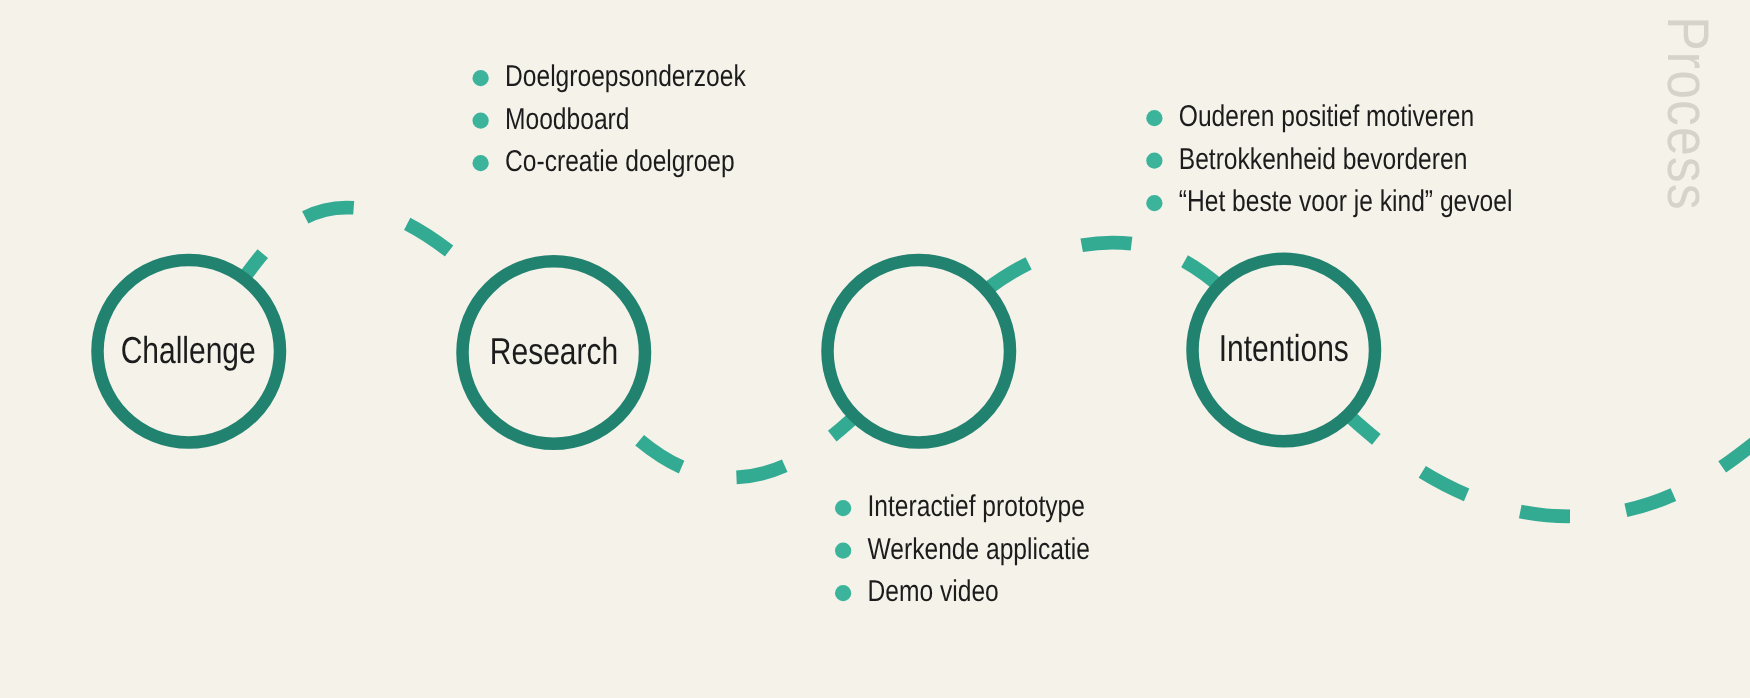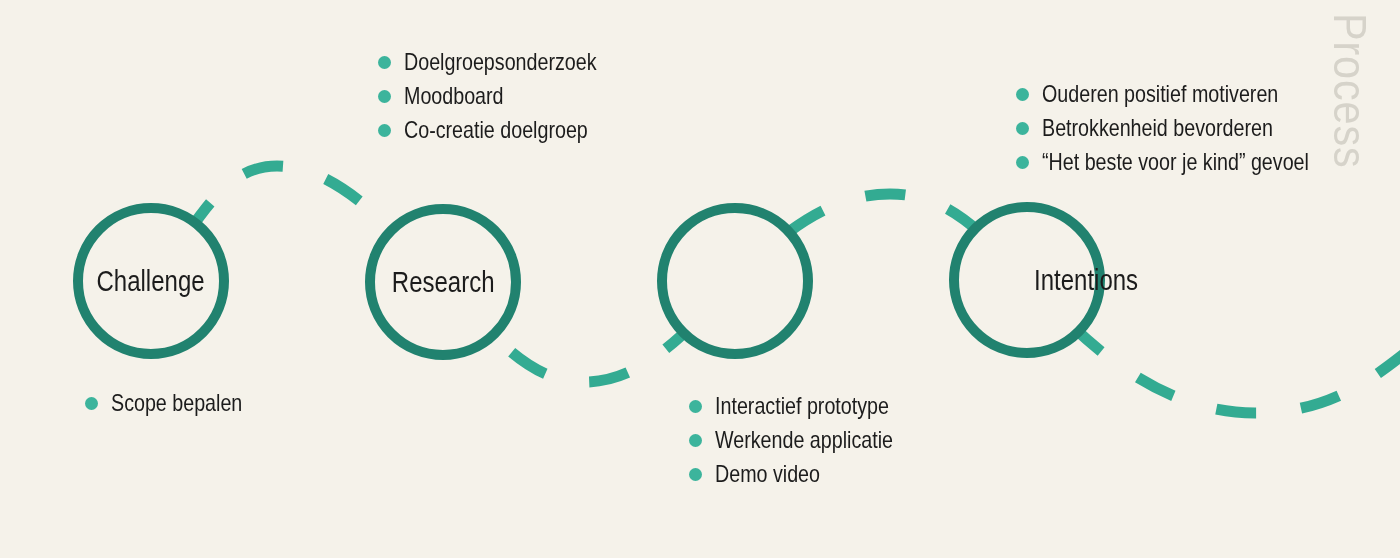--- a/index.html
+++ b/index.html
@@ -48,62 +48,58 @@
     <circle class="ring" cx="735" cy="281" r="73"></circle>
     <circle class="ring" cx="1027" cy="280" r="73"></circle>
   </svg>
 
   <div class="stage-label" style="left:151px;top:264px">
     <span class="cond">Challenge</span>
   </div>
   <div class="stage-label" style="left:443px;top:265px">
     <span class="cond">Research</span>
   </div>
-  <div class="stage-label" style="left:1086px;top:263px">
+  <div class="stage-label" style="left:1027px;top:263px">
     <span class="cond">Intentions</span>
   </div>
 
   <ul class="bullet-list" style="left:85px;top:386px">
-    <li>
-      <span class="dot"></span>
-      <span class="txt">Scope bepalen</span>
-    </li>
   </ul>
 
   <ul class="bullet-list" style="left:378px;top:45px">
     <li>
       <span class="dot"></span>
       <span class="txt">Doelgroepsonderzoek</span>
     </li>
     <li>
       <span class="dot"></span>
       <span class="txt">Moodboard</span>
     </li>
     <li>
       <span class="dot"></span>
       <span class="txt">Co-creatie doelgroep</span>
     </li>
   </ul>
 
-  <ul class="bullet-list" style="left:689px;top:389px">
+  <ul class="bullet-list" style="left:668px;top:389px">
     <li>
       <span class="dot"></span>
       <span class="txt">Interactief prototype</span>
     </li>
     <li>
       <span class="dot"></span>
       <span class="txt">Werkende applicatie</span>
     </li>
     <li>
       <span class="dot"></span>
       <span class="txt">Demo video</span>
     </li>
   </ul>
 
-  <ul class="bullet-list" style="left:1016px;top:77px">
+  <ul class="bullet-list" style="left:917px;top:77px">
     <li>
       <span class="dot"></span>
       <span class="txt">Ouderen positief motiveren</span>
     </li>
     <li>
       <span class="dot"></span>
       <span class="txt">Betrokkenheid bevorderen</span>
     </li>
     <li>
       <span class="dot"></span>

